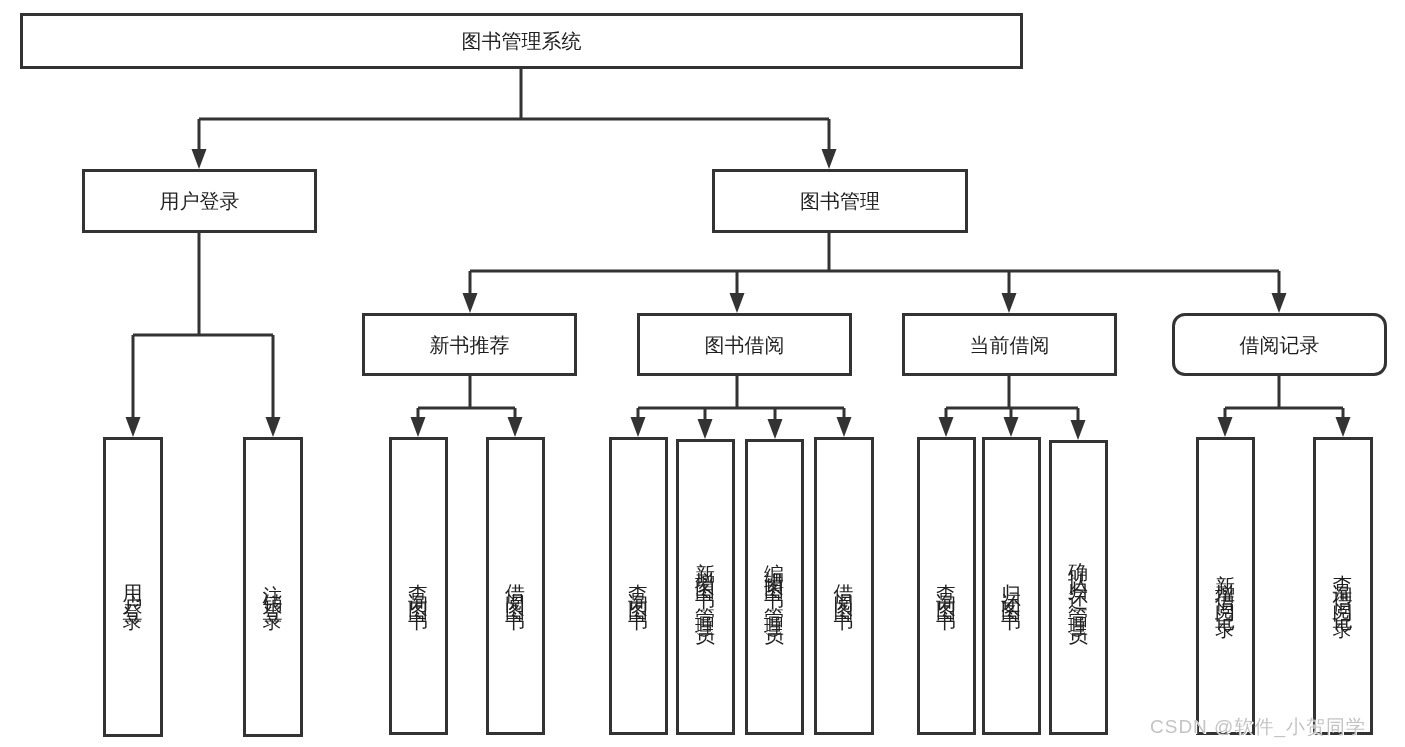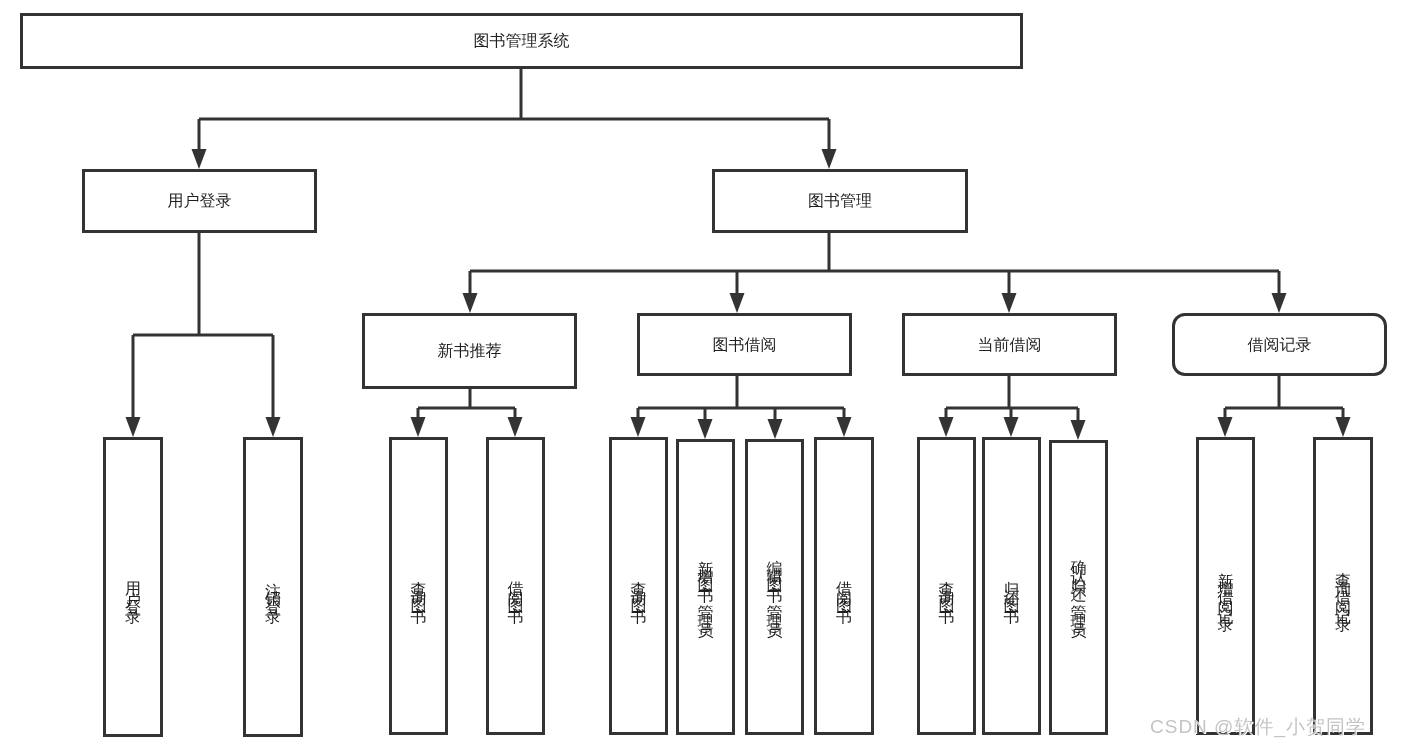--- a/index.html
+++ b/index.html
@@ -21,33 +21,33 @@
   .arrow { fill: #333333; stroke: none; }
   .box {
     position: absolute;
     box-sizing: border-box;
     border: 3px solid #333333;
     background: #ffffff;
     display: flex;
     align-items: center;
     justify-content: center;
     color: #1f1f1f;
-    font-size: 16px;
+    font-size: 20px;
     line-height: 1;
   }
   .v {
     writing-mode: vertical-rl;
     text-orientation: mixed;
     letter-spacing: 9px;
   }
   
   #n-root { left: 20px;   top: 13px;  width: 1003px; height: 56px; }
   #n-l2a  { left: 82px;   top: 169px; width: 235px;  height: 64px; }
   #n-l2b  { left: 712px;  top: 169px; width: 256px;  height: 64px; }
-  #n-l3a  { left: 362px;  top: 313px; width: 215px;  height: 76px; }
+  #n-l3a  { left: 362px;  top: 313px; width: 215px;  height: 63px; }
   #n-l3b  { left: 630px;  top: 313px; width: 215px;  height: 63px; margin-left: 7px; }
   #n-l3c  { left: 902px;  top: 313px; width: 215px;  height: 63px; }
   #n-l3d  { left: 1172px; top: 313px; width: 215px;  height: 63px; border-radius: 13px; }
   #n-a1 { left: 103px;  top: 437px; width: 60px; height: 300px; }
   #n-a2 { left: 243px;  top: 437px; width: 60px; height: 300px; }
   #n-b1 { left: 389px;  top: 437px; width: 59px; height: 298px; }
   #n-b2 { left: 486px;  top: 437px; width: 59px; height: 298px; }
   #n-c1 { left: 609px;  top: 437px; width: 59px; height: 298px; }
   #n-c2 { left: 676px;  top: 439px; width: 59px; height: 296px; }
   #n-c3 { left: 745px;  top: 439px; width: 59px; height: 296px; }

